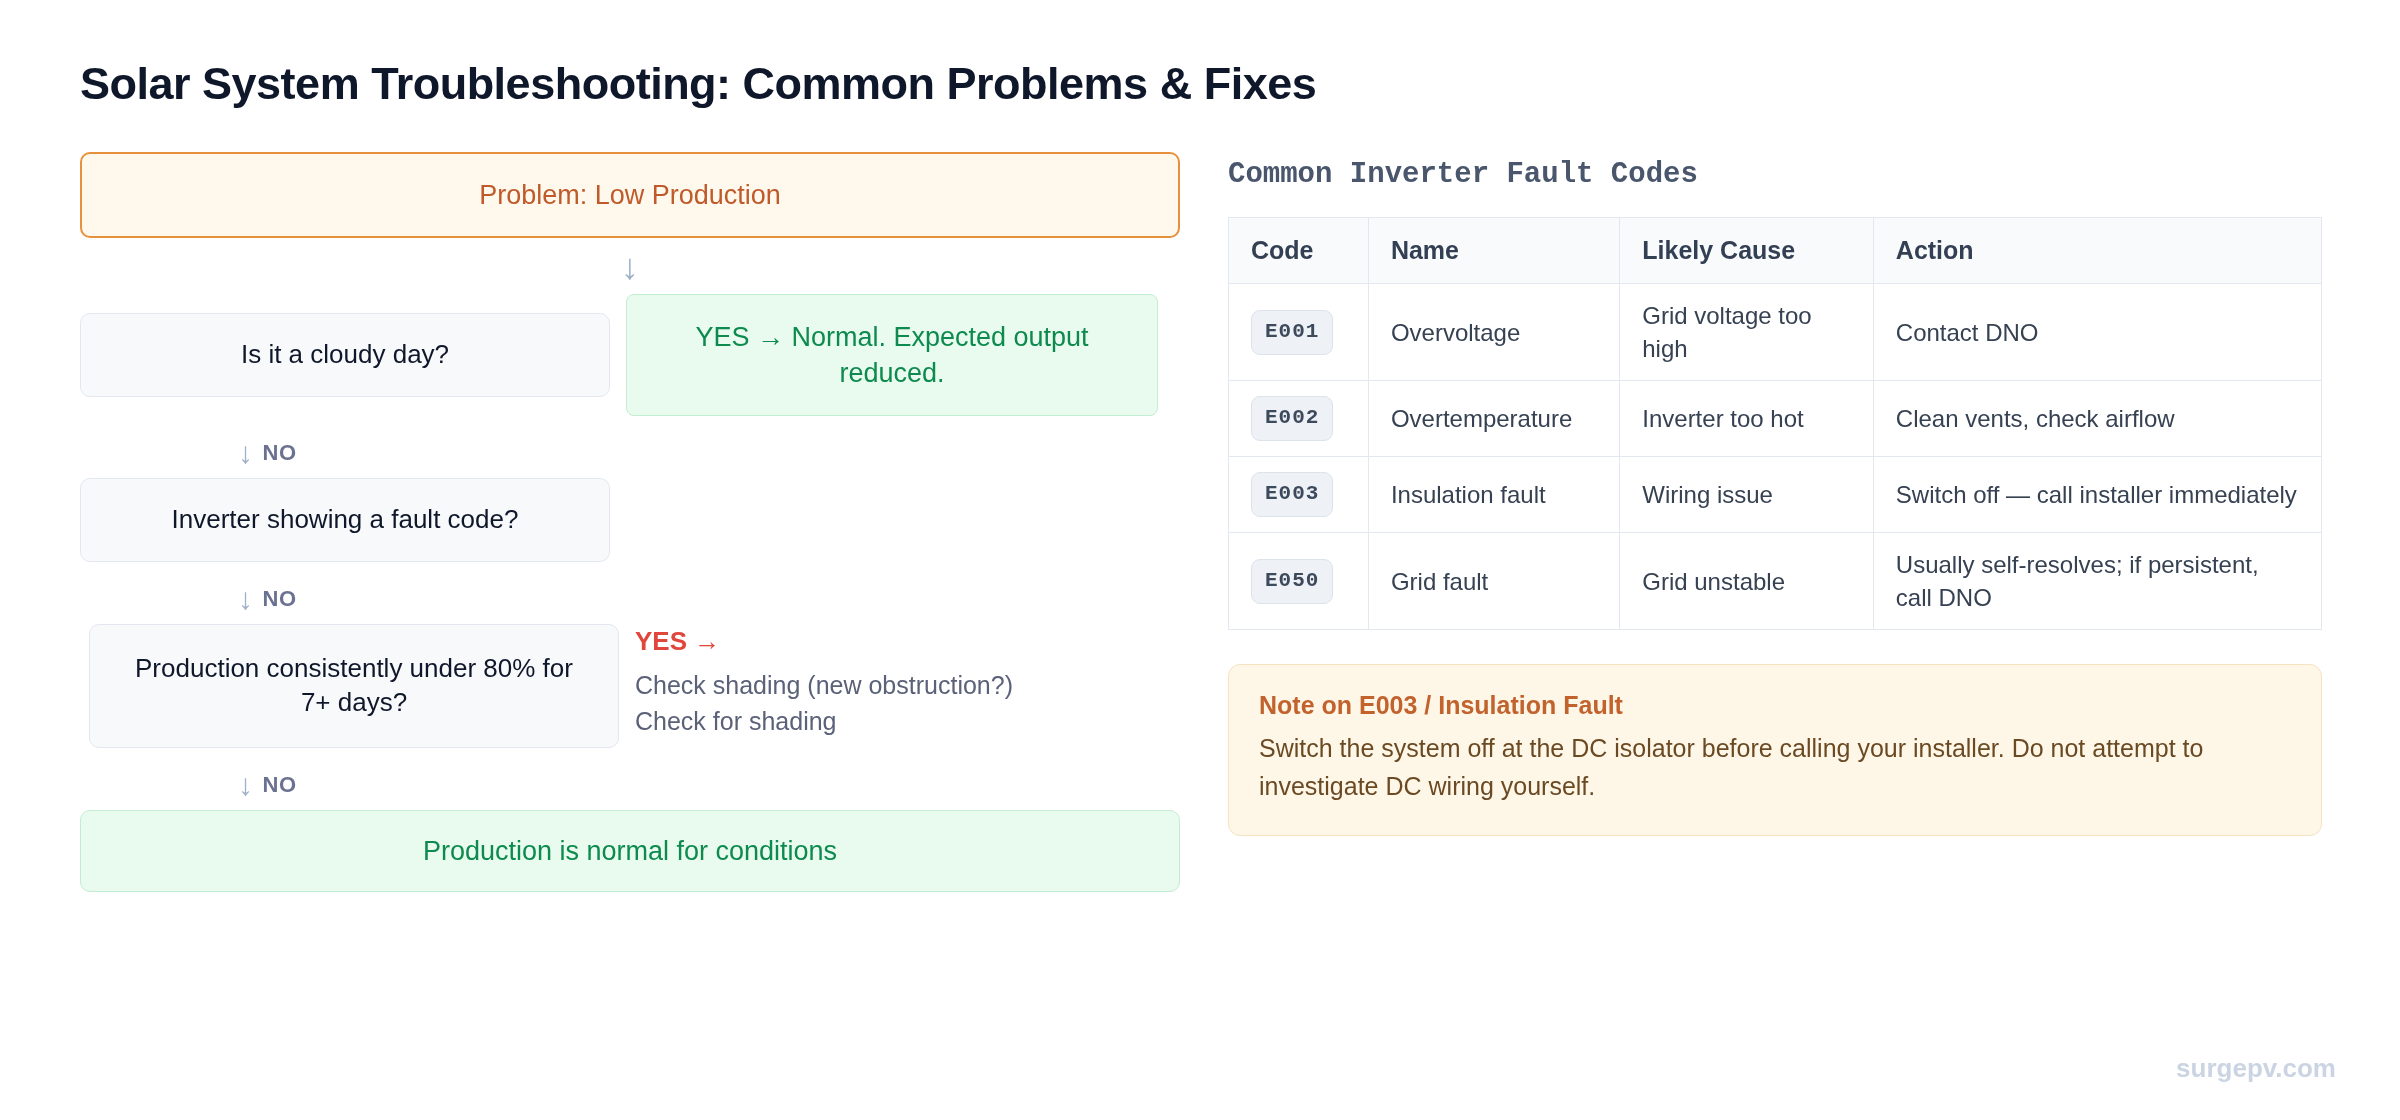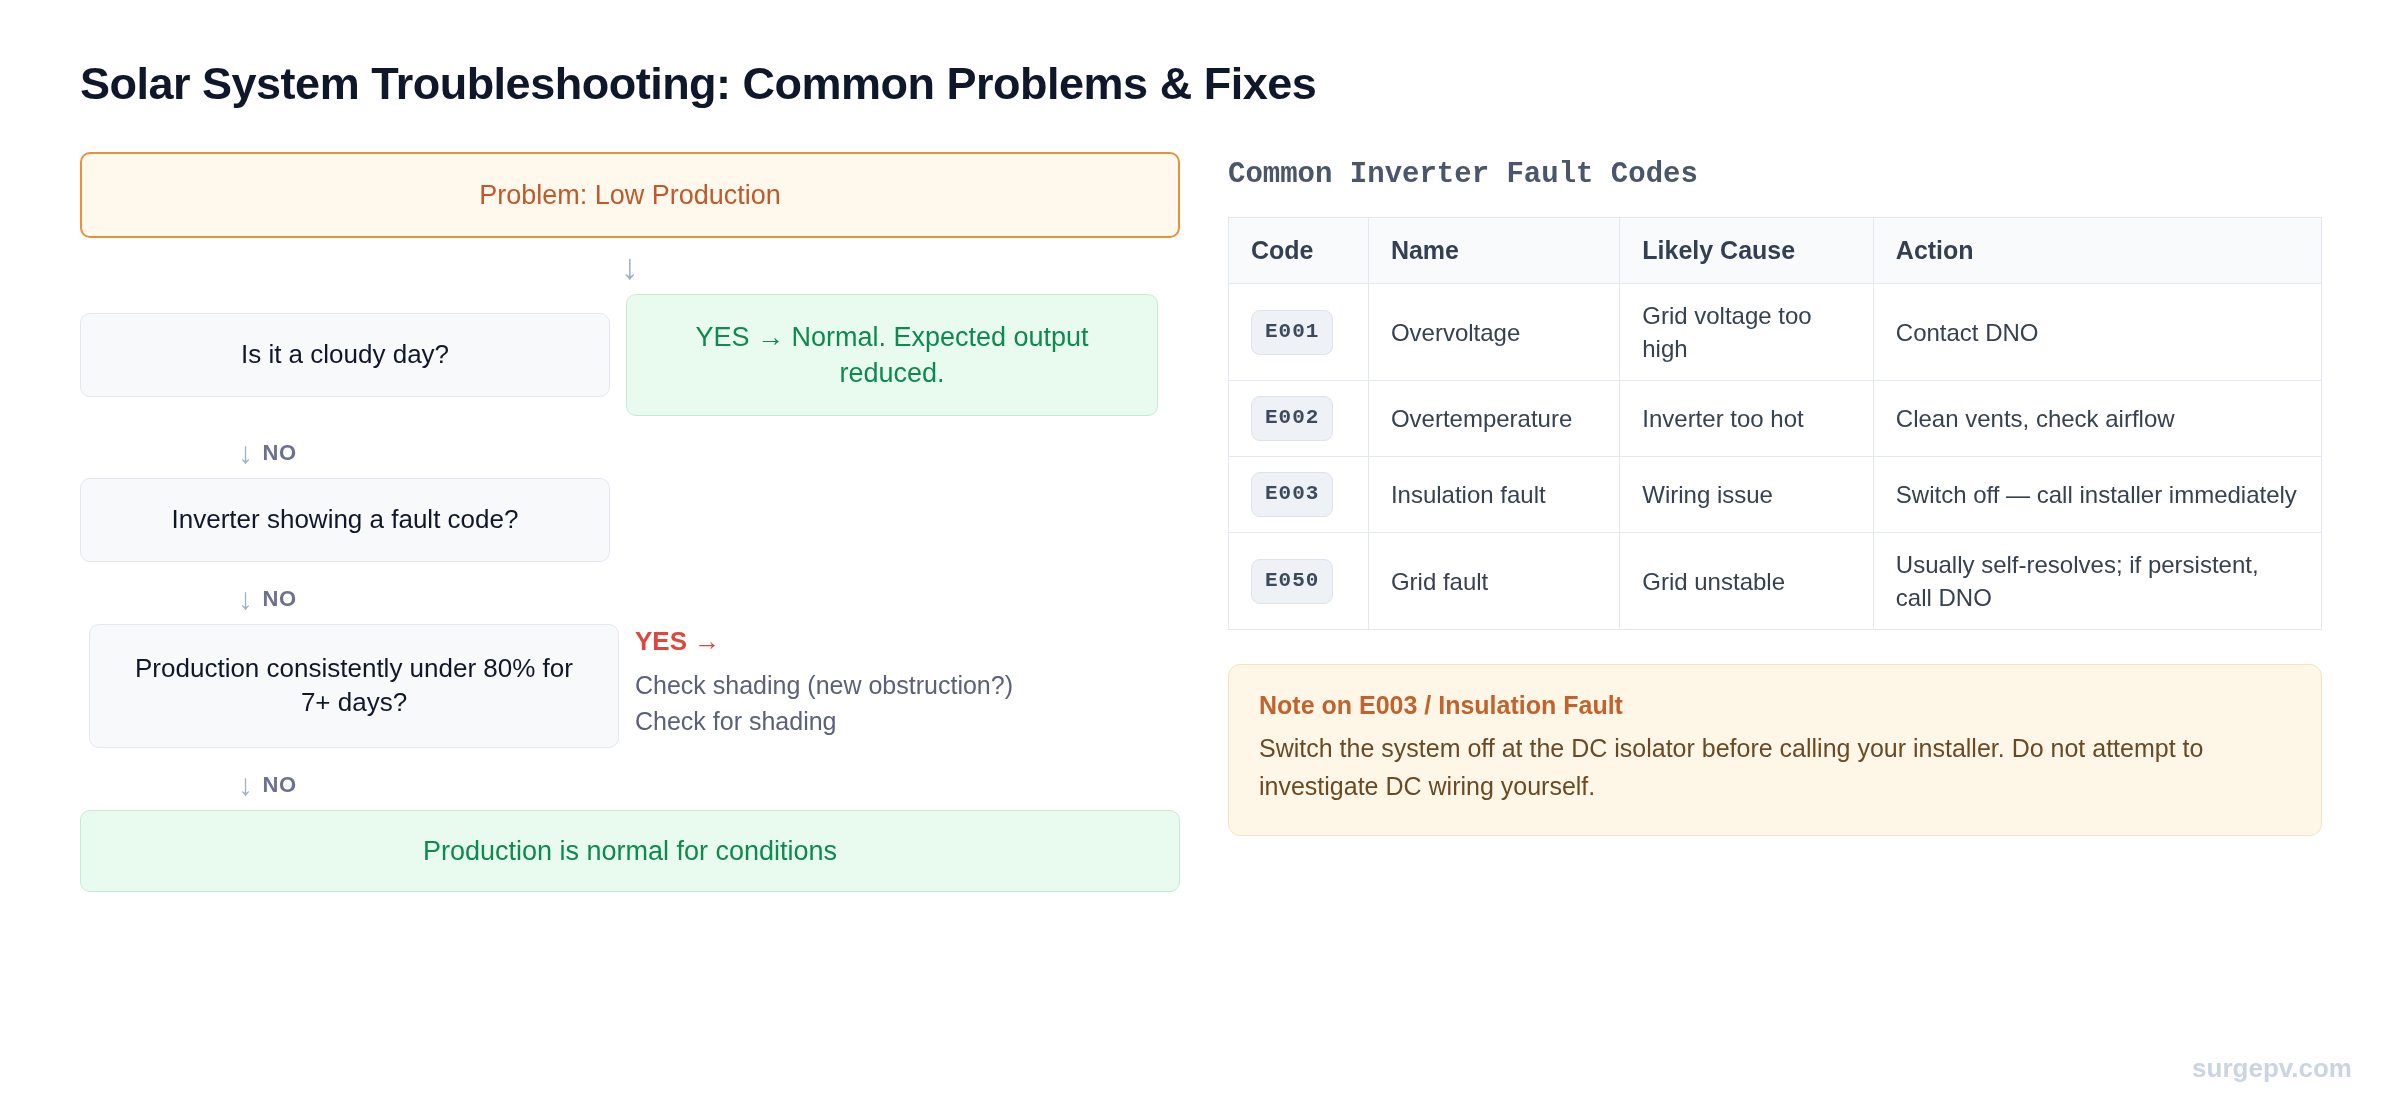--- a/index.html
+++ b/index.html
@@ -19,21 +19,21 @@
     text-align:center; font-weight:400; }
   .problem-box { height:86px; background:#FEF9EC; border:2px solid #E8913D;
     color:#C05A2B; font-size:27px; }
   .flow-arrow { text-align:center; color:#9FB0C8; font-size:36px; line-height:34px;
     margin:12px 0 6px; font-weight:400; }
   .flow-row { display:flex; gap:16px; align-items:center; margin-top:10px; }
   .flow-row.top-align { align-items:flex-start;padding-left:9px; }
   .q-box { width:530px; min-height:84px; background:#F8F9FB; border:1.5px solid #E3E7EF;
     color:#0F172A; font-size:26px; padding:12px 30px; line-height:1.3; }
   .q-box.tall { min-height:124px; }
-  .a-box { width:532px; min-height:84px; font-size:27px; padding:16px 28px; line-height:1.35; }
+  .a-box { width:532px; min-height:84px; font-size:27px; padding:16px 28px; line-height:1.35;border-radius:8px; }
   .a-positive { background:#E9FBEF; border:1.5px solid #C3EDD2; color:#0D8A4E; min-height:122px; }
   .a-alert { background:#FDEEED; border:1.5px solid #F7CCC7; color:#E0463C; min-height:76px; }
   .yes-list { width:532px; padding-top:2px; }
   .yes-list-label { color:#E0463C; font-weight:700; font-size:26px; margin-bottom:10px; }
   .yes-list-item { color:#5A6178; font-size:25px; line-height:1.45; font-weight:400; }
   .no-label { display:flex; align-items:center; gap:9px; margin:24px 0 12px 158px;
     color:#6B7190; font-weight:700; font-size:22px; letter-spacing:0.5px; }
   .no-label .no-arrow { color:#9FB0C8; font-size:30px; font-weight:400; line-height:26px; }
   .final-box { width:100%; min-height:82px; background:#E9FBEF; border:1.5px solid #C3EDD2;
     color:#0D8A4E; font-size:27px; margin-top:10px; }
@@ -49,21 +49,21 @@
   .code-badge { display:inline-block; font-family:"Liberation Mono", monospace;
     font-weight:700; font-size:21px; color:#3D4A5C; background:#EEF2F7;
     border:1.5px solid #DCE3EB; border-radius:9px; padding:7px 13px; letter-spacing:1px; }
 
   
   .note-box { margin-top:34px; background:#FEF7E8; border:1.5px solid #F5E3BF;
     border-radius:12px; padding:26px 30px 30px; }
   .note-title { color:#C2622D; font-weight:700; font-size:25px; margin-bottom:10px; }
   .note-body { color:#6B4A23; font-size:25px; line-height:1.5; }
 
-  .watermark { position:absolute; right:48px; bottom:36px; color:#CBD4E2;
+  .watermark { position:absolute; right:64px; bottom:36px; color:#CBD4E2;
     font-weight:700; font-size:26px; }
 </style>
 </head>
 <body>
 
 <div class="page">
 
   <h1 class="page-title">Solar System Troubleshooting: Common Problems &amp; Fixes</h1>
 
   <div class="columns">

